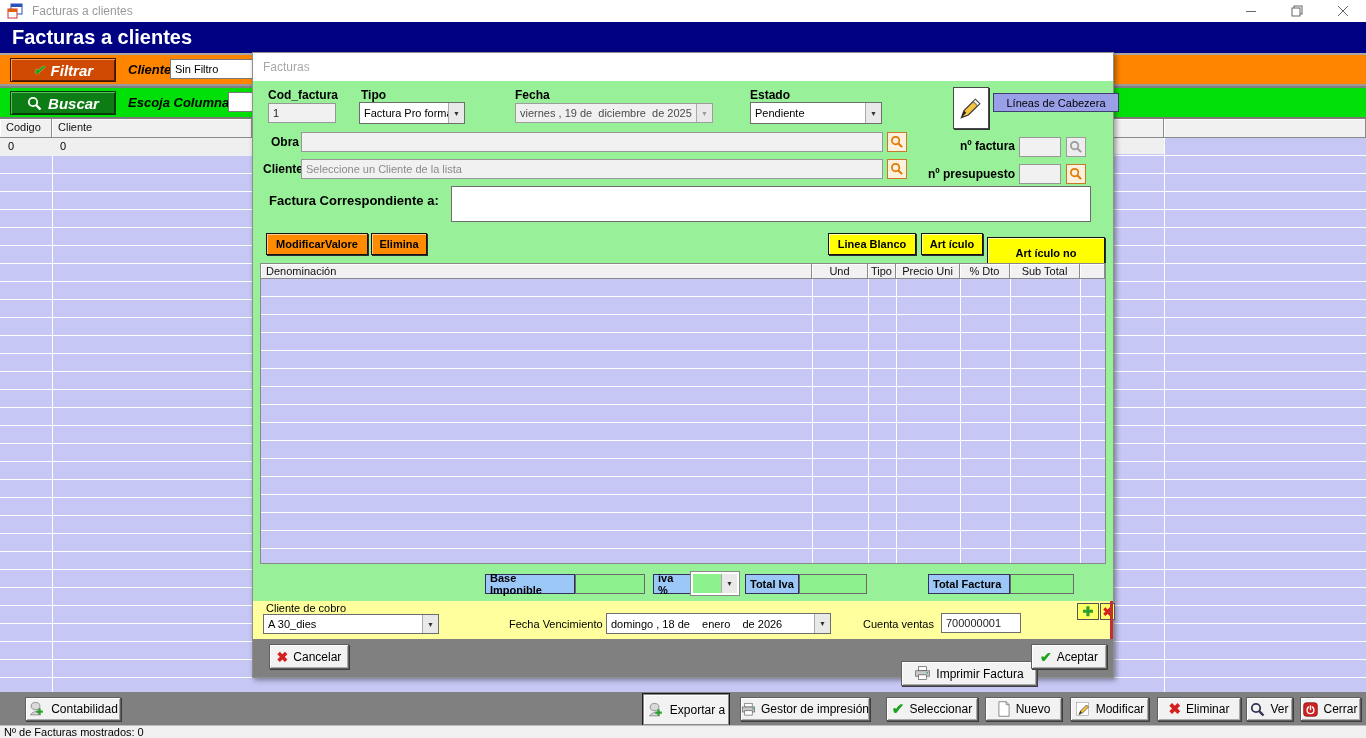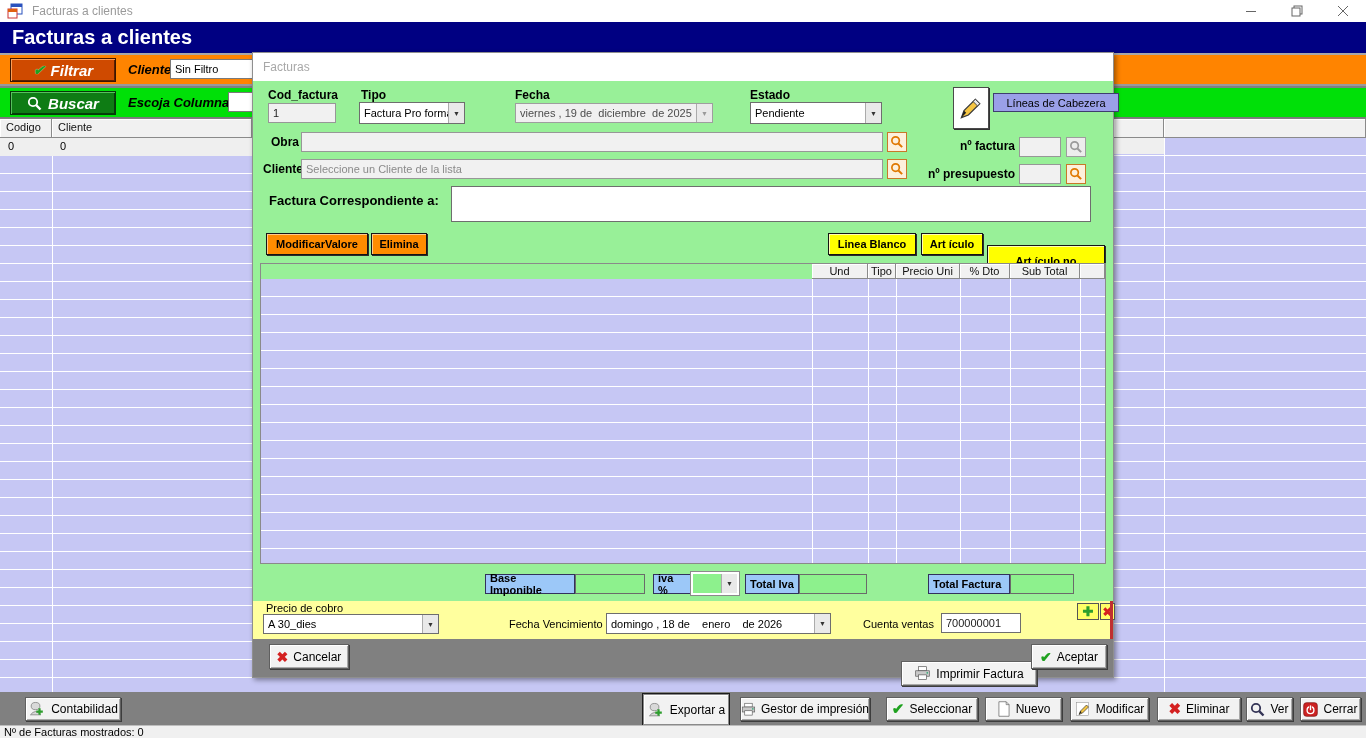--- a/index.html
+++ b/index.html
@@ -225,23 +225,24 @@
           </svg>
       </div>
 
       <span class="abs lbl" style="left:16px;top:112px;font-size:13px">Factura Correspondiente a:</span>
       <div class="abs tb tb-white" style="left:198px;top:105px;width:640px;height:36px;align-items:flex-start"></div>
 
       <div class="abs btn-orange" style="left:13px;top:152px;width:102px;height:22px">ModificarValore</div>
       <div class="abs btn-orange" style="left:118px;top:152px;width:56px;height:22px">Elimina</div>
       <div class="abs btn-yellow" style="left:575px;top:152px;width:88px;height:22px">Linea Blanco</div>
       <div class="abs btn-yellow" style="left:668px;top:152px;width:62px;height:22px">Art ículo</div>
-      <div class="abs btn-yellow" style="left:734px;top:164px;width:118px;height:32px">Art ículo no</div>
+      <div class="abs btn-yellow" style="left:734px;top:156px;width:118px;height:32px">Art ículo no</div>
 
       <div class="abs" style="left:7px;top:182px;width:846px;height:301px;border:1px solid #8a8a8a">
+        <div class="abs hcell" style="left:0;top:0;width:551px;height:15px;padding:1px 5px">Denominación</div>
         <div class="abs hcell" style="left:551px;top:0;width:56px;height:15px;padding:1px 3px;text-align:center">Und</div>
         <div class="abs hcell" style="left:607px;top:0;width:28px;height:15px;padding:1px 2px;text-align:center">Tipo</div>
         <div class="abs hcell" style="left:635px;top:0;width:64px;height:15px;padding:1px 2px;text-align:center">Precio Uni</div>
         <div class="abs hcell" style="left:699px;top:0;width:50px;height:15px;padding:1px 2px;text-align:center">% Dto</div>
         <div class="abs hcell" style="left:749px;top:0;width:70px;height:15px;padding:1px 2px;text-align:center">Sub Total</div>
         <div class="abs hcell" style="left:819px;top:0;width:25px;height:15px"></div>
         <div class="abs rows-bg" style="left:0;top:15px;width:844px;height:284px"></div>
         <div class="abs vline" style="left:551px;top:15px;height:284px"></div>
         <div class="abs vline" style="left:607px;top:15px;height:284px"></div>
         <div class="abs vline" style="left:635px;top:15px;height:284px"></div>
@@ -257,21 +258,21 @@
         <span class="txt"></span>
         <span class="arrow">▼</span>
       </div>
       <div class="abs blue-lbl" style="left:492px;top:493px;width:54px;height:20px">Total Iva</div>
       <div class="abs green-val" style="left:546px;top:493px;width:68px;height:20px"></div>
       <div class="abs blue-lbl" style="left:675px;top:493px;width:82px;height:20px">Total Factura</div>
       <div class="abs green-val" style="left:757px;top:493px;width:64px;height:20px"></div>
     </div>
 
     <div class="abs dlg-yellow">
-      <span class="abs" style="left:13px;top:1px;font-size:11px;color:#000">Precio de cobro</span>
+      <span class="abs" style="left:13px;top:1px;font-size:11px;color:#000">Cliente de cobro</span>
       <div class="abs combo" style="left:10px;top:13px;width:176px;height:20px">
         <span class="txt">A 30_dies</span>
         <span class="arrow">▼</span>
       </div>
       <span class="abs" style="left:256px;top:17px;font-size:11px;color:#000">Fecha Vencimiento</span>
       <div class="abs combo" style="left:353px;top:12px;width:225px;height:21px">
         <span class="txt">domingo , 18 de    enero    de 2026</span>
         <span class="arrow">▼</span>
       </div>
       <span class="abs" style="left:610px;top:17px;font-size:11px;color:#000">Cuenta ventas</span>

